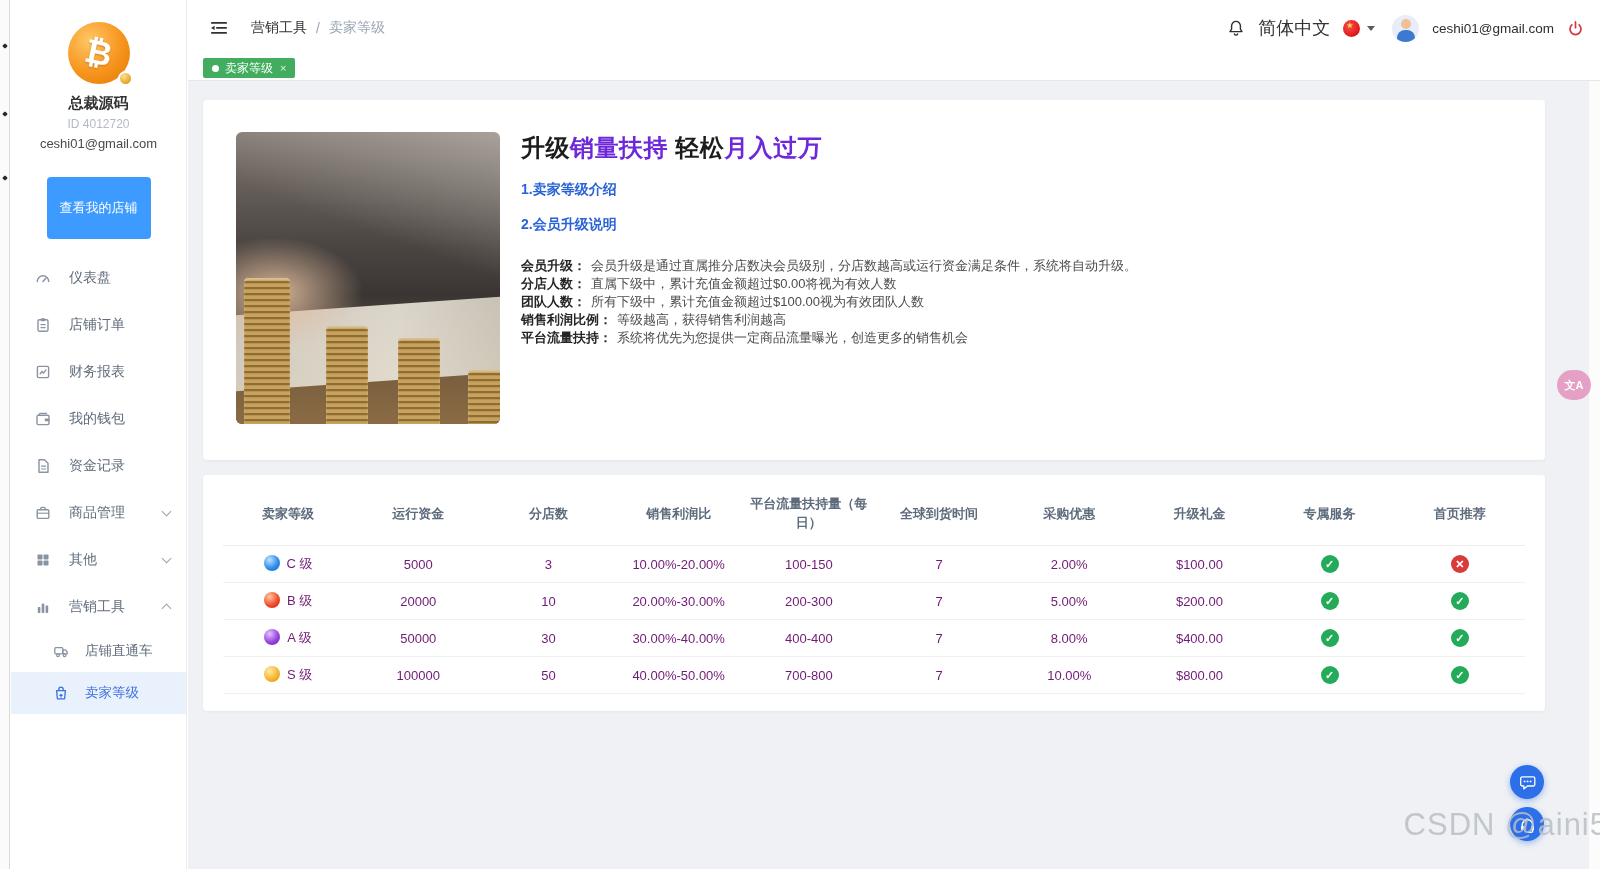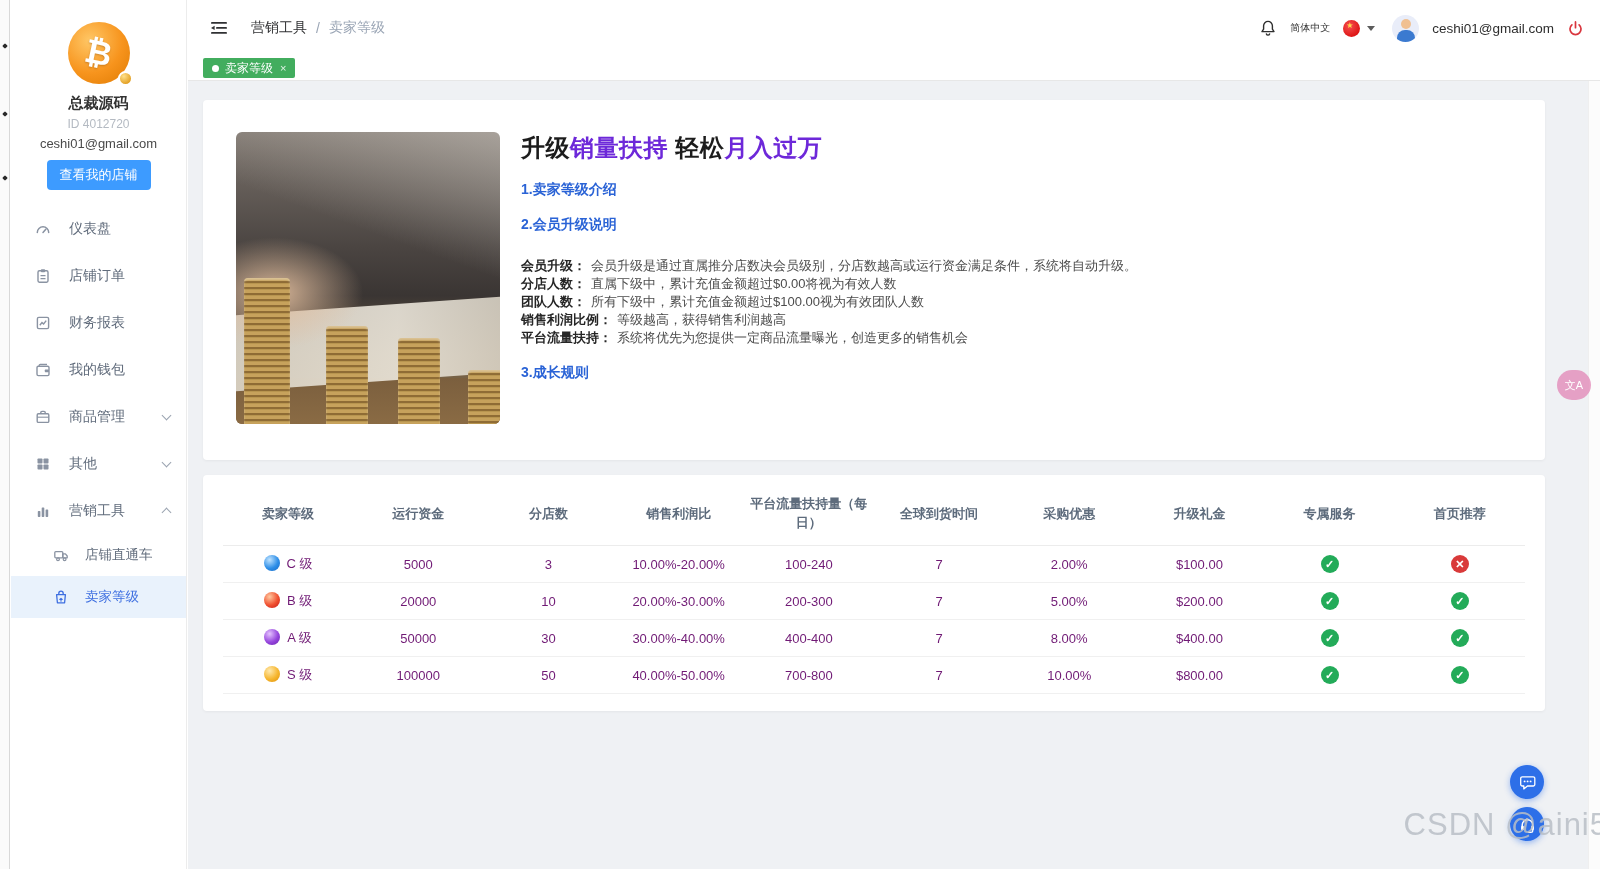--- a/index.html
+++ b/index.html
@@ -12,40 +12,40 @@
 
   
   .sidebar{position:absolute;left:11px;top:0;bottom:0;width:176px;background:#fff;border-right:1px solid #ececec;z-index:10}
   .profile{text-align:center;padding-top:22px}
   .logo{width:62px;height:62px;margin:0 auto;border-radius:50%;background:radial-gradient(circle at 35% 30%,#ffc766,#f7941d 55%,#df7a02);position:relative;display:flex;align-items:center;justify-content:center}
   .logo .btc{color:#fff;font-size:33px;font-weight:700;transform:rotate(12deg);text-shadow:0 1px 2px rgba(120,60,0,.35)}
   .logo-sub{position:absolute;right:-3px;bottom:-2px;width:15px;height:15px;border-radius:50%;background:radial-gradient(circle at 35% 30%,#ffe08a,#d98a00);border:2px solid #fff}
   .store-name{margin-top:10px;font-size:15px;font-weight:700;color:#333}
   .store-id{margin-top:4px;font-size:12px;color:#b4bac2}
   .store-email{margin-top:5px;font-size:13px;color:#4a4a4a}
-  .view-shop{margin-top:9px;display:inline-block;background:#3d9bff;color:#fff;font-size:13px;padding:6px 13px;border-radius:4px;border:none;cursor:pointer}
+  .view-shop{margin-top:26px;display:inline-block;background:#3d9bff;color:#fff;font-size:13px;padding:22px 13px;border-radius:4px;border:none;cursor:pointer}
   .menu{margin-top:15px}
   .menu-item{display:flex;align-items:center;height:47px;padding:0 16px 0 24px;color:#616c7c;font-size:14px;cursor:pointer}
   .mi-icon{width:16px;height:16px;margin-right:18px;color:#8a93a2;flex:none}
   .chev{margin-left:auto;width:7px;height:7px;border-right:1.5px solid #9aa3b0;border-bottom:1.5px solid #9aa3b0;transform:rotate(45deg);margin-top:-3px}
   .chev.up{transform:rotate(-135deg);margin-top:4px}
   .submenu .menu-item{height:42px;padding-left:42px;font-size:13.5px}
   .submenu .mi-icon{margin-right:16px}
   .menu-item.active{background:#e9f2fc;color:#3e6fe0}
   .menu-item.active .mi-icon{color:#3e6fe0}
 
   
   .topbar{position:absolute;left:188px;right:0;top:0;height:56px;background:#fff;display:flex;align-items:center;padding:0 16px 0 22px;z-index:6}
   .hamburger{color:#303133;cursor:pointer}
   .breadcrumb{margin-left:22px;font-size:14px;display:flex;gap:9px;align-items:center}
   .bc-root{color:#303133;cursor:pointer}
   .bc-sep,.bc-current{color:#9aa5b5}
   .topbar-right{margin-left:auto;display:flex;align-items:center;gap:13px}
   .bell{color:#2f2f2f;cursor:pointer}
-  .lang{font-size:10px;color:#333;cursor:pointer}
+  .lang{font-size:18px;color:#333;cursor:pointer}
   .flag{width:17px;height:17px;border-radius:50%;background:radial-gradient(circle at 38% 35%,#f65050,#de1616 70%);position:relative;cursor:pointer;flex:none}
   .flag::before{content:"★";position:absolute;left:3px;top:1px;font-size:8px;color:#ffd84d}
   .caret{width:0;height:0;border-left:4px solid transparent;border-right:4px solid transparent;border-top:5px solid #5c5c5c;margin-left:-6px;cursor:pointer}
   .avatar{width:27px;height:27px;border-radius:50%;background:#e9edf9;position:relative;overflow:hidden;margin-left:4px;flex:none}
   .avatar::before{content:"";position:absolute;left:8.5px;top:4px;width:10px;height:10px;border-radius:50%;background:#f0c092}
   .avatar::after{content:"";position:absolute;left:4.5px;top:15px;width:18px;height:12px;border-radius:8px 8px 0 0;background:#3b7ad0}
   .email{font-size:13.5px;color:#2e2e2e}
   .power{cursor:pointer}
 
   
@@ -96,21 +96,21 @@
   .status{display:inline-flex;width:18px;height:18px;border-radius:50%;color:#fff;font-size:11px;align-items:center;justify-content:center;font-weight:700;vertical-align:middle}
   .status[data-status="yes"]{background:#23ab59}
   .status[data-status="yes"]::before{content:"✓"}
   .status[data-status="no"]{background:#d93a3a}
   .status[data-status="no"]::before{content:"✕"}
 
   
   .float-btn{position:absolute;width:34px;height:34px;border-radius:50%;background:#2d6fe8;display:flex;align-items:center;justify-content:center;box-shadow:0 2px 6px rgba(45,111,232,.45);cursor:pointer;z-index:8}
   .chat-btn{right:56px;bottom:70px}
   .support-btn{right:56px;bottom:28px}
-  .translate-pill{position:absolute;right:9px;top:370px;width:34px;height:30px;border-radius:15px;background:rgba(224,129,179,.72);color:#fff;display:flex;align-items:center;justify-content:center;font-size:11px;font-weight:400;z-index:8;cursor:pointer}
+  .translate-pill{position:absolute;right:9px;top:370px;width:34px;height:30px;border-radius:15px;background:rgba(224,129,179,.72);color:#fff;display:flex;align-items:center;justify-content:center;font-size:11px;font-weight:700;z-index:8;cursor:pointer}
   .watermark{position:absolute;right:-8px;bottom:26px;font-size:31px;color:rgba(185,190,198,.85);white-space:nowrap;z-index:9;letter-spacing:1px}
 </style>
 </head>
 <body>
 
 <div class="edge-strip">
   <span class="edge-mark" style="top:44px"></span>
   <span class="edge-mark" style="top:112px"></span>
   <span class="edge-mark" style="top:176px"></span>
 </div>
@@ -158,20 +158,29 @@
     </div>
     <div class="menu-item">
       <span class="mi-icon">
           <svg width="16" height="16" viewBox="0 0 16 16" stroke="currentColor" fill="none">
             <rect x="2" y="4.2" width="12" height="9.4" rx="1.4" stroke-width="1.4"></rect>
             <path d="M4.2 4.2V3.3a1 1 0 011-1H12" stroke-width="1.2"></path>
             <rect x="9.8" y="7.6" width="4.2" height="2.6" rx=".6" fill="currentColor" stroke="none"></rect>
           </svg>
         </span>
       <span>我的钱包</span>
+    </div>
+    <div class="menu-item">
+      <span class="mi-icon">
+          <svg width="16" height="16" viewBox="0 0 16 16" stroke="currentColor" fill="none">
+            <path d="M4 1.8h5.4L13 5.2v9H4z" stroke-width="1.4" stroke-linejoin="round"></path>
+            <path d="M6 8.2h5M6 11h5" stroke-width="1.2"></path>
+          </svg>
+        </span>
+      <span>资金记录</span>
     </div>
     <div class="menu-item">
       <span class="mi-icon">
           <svg width="16" height="16" viewBox="0 0 16 16" stroke="currentColor" fill="none">
             <rect x="2.2" y="4.8" width="11.6" height="8.6" rx="1.2" stroke-width="1.4"></rect>
             <path d="M5.8 4.8V3.6a1.2 1.2 0 011.2-1.2h2a1.2 1.2 0 011.2 1.2v1.2" stroke-width="1.4"></path>
             <path d="M2.2 8.2h11.6" stroke-width="1.1"></path>
           </svg>
         </span>
       <span>商品管理</span>
@@ -285,21 +294,20 @@
       <h1 class="title"><span>升级</span><span class="blue">销量扶持</span><span> 轻松</span><span class="blue">月入过万</span></h1>
       <div class="sec-title">1.卖家等级介绍</div>
       <div class="sec-title">2.会员升级说明</div>
       <div class="rules">
         <div class="rule"><b>会员升级：</b><span>会员升级是通过直属推分店数决会员级别，分店数越高或运行资金满足条件，系统将自动升级。</span></div>
         <div class="rule"><b>分店人数：</b><span>直属下级中，累计充值金额超过$0.00将视为有效人数</span></div>
         <div class="rule"><b>团队人数：</b><span>所有下级中，累计充值金额超过$100.00视为有效团队人数</span></div>
         <div class="rule"><b>销售利润比例：</b><span>等级越高，获得销售利润越高</span></div>
         <div class="rule"><b>平台流量扶持：</b><span>系统将优先为您提供一定商品流量曝光，创造更多的销售机会</span></div>
       </div>
-      <div class="sec-title">3.成长规则</div>
     </div>
   </section>
 
   <section class="card table-card">
     <table>
       <thead>
         <tr>
           <th>卖家等级</th>
           <th>运行资金</th>
           <th>分店数</th>
@@ -311,21 +319,21 @@
           <th>专属服务</th>
           <th>首页推荐</th>
         </tr>
       </thead>
       <tbody>
         <tr>
           <td><span class="lvl-badge" data-badge="c"></span><span>C 级</span></td>
           <td>5000</td>
           <td>3</td>
           <td>10.00%-20.00%</td>
-          <td>100-240</td>
+          <td>100-150</td>
           <td>7</td>
           <td>2.00%</td>
           <td>$100.00</td>
           <td><span class="status" data-status="yes"></span></td>
           <td><span class="status" data-status="no"></span></td>
         </tr>
         <tr>
           <td><span class="lvl-badge" data-badge="b"></span><span>B 级</span></td>
           <td>20000</td>
           <td>10</td>

